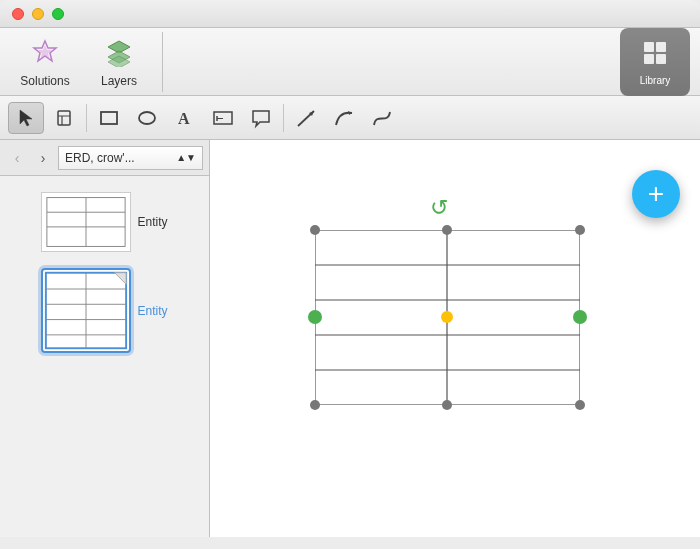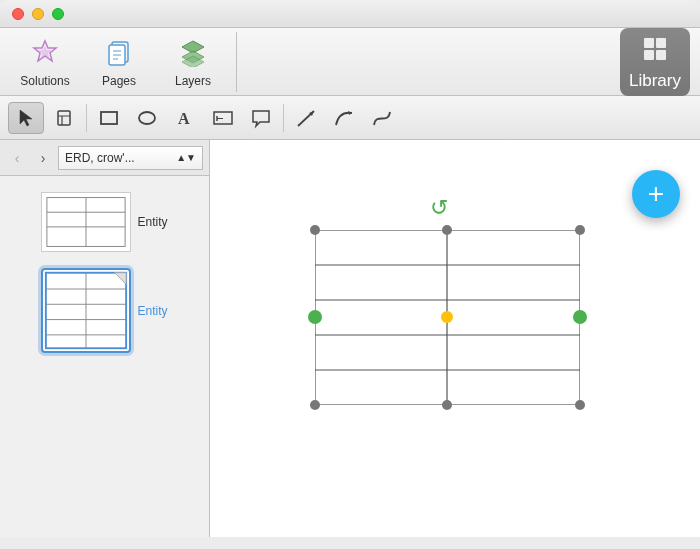--- a/index.html
+++ b/index.html
@@ -81,21 +81,21 @@
       justify-content: center;
       width: 70px;
       height: 68px;
       border-radius: 8px;
       cursor: pointer;
       gap: 6px;
       border: none;
       background: linear-gradient(to bottom, #888, #777);
     }
     .library-btn-label {
-      font-size: 17px;
+      font-size: 10px;
       color: #fff;
     }
 
     
     .shape-toolbar {
       height: 44px;
       background: linear-gradient(to bottom, #f5f5f5, #e5e5e5);
       border-bottom: 1px solid #c0c0c0;
       display: flex;
       align-items: center;
@@ -286,32 +286,20 @@
     <div class="toolbar-icon">
       <svg width="30" height="30" viewBox="0 0 30 30">
 
         <polygon points="15,4 18,11 26,11 20,16 22,24 15,19 8,24 10,16 4,11 12,11" fill="none" stroke="#b97fc9" stroke-width="1.5"></polygon>
         <polygon points="15,8 17,13 22,13 18,16.5 19.5,22 15,18.5 10.5,22 12,16.5 8,13 13,13" fill="#d9a0e0" opacity="0.5"></polygon>
       </svg>
     </div>
     <span class="toolbar-btn-label">Solutions</span>
   </button>
 
-  <button class="toolbar-btn">
-    <div class="toolbar-icon">
-      <svg width="30" height="30" viewBox="0 0 30 30">
-        <rect x="8" y="5" width="16" height="20" rx="2" fill="none" stroke="#5a9fd4" stroke-width="1.5"></rect>
-        <rect x="5" y="8" width="16" height="20" rx="2" fill="white" stroke="#5a9fd4" stroke-width="1.5"></rect>
-        <line x1="9" y1="14" x2="17" y2="14" stroke="#5a9fd4" stroke-width="1.2"></line>
-        <line x1="9" y1="18" x2="17" y2="18" stroke="#5a9fd4" stroke-width="1.2"></line>
-        <line x1="9" y1="22" x2="14" y2="22" stroke="#5a9fd4" stroke-width="1.2"></line>
-      </svg>
-    </div>
-    <span class="toolbar-btn-label">Pages</span>
-  </button>
 
   <button class="toolbar-btn">
     <div class="toolbar-icon">
       <svg width="30" height="30" viewBox="0 0 30 30">
         <polygon points="15,4 26,10 15,16 4,10" fill="#7db87d" stroke="#5a9050" stroke-width="1"></polygon>
         <polygon points="15,14 26,20 15,26 4,20" fill="#7db87d" stroke="#5a9050" stroke-width="1" opacity="0.8"></polygon>
         <polygon points="15,19 26,25 15,31 4,25" fill="#7db87d" stroke="#5a9050" stroke-width="1" opacity="0.6"></polygon>
       </svg>
     </div>
     <span class="toolbar-btn-label">Layers</span>

